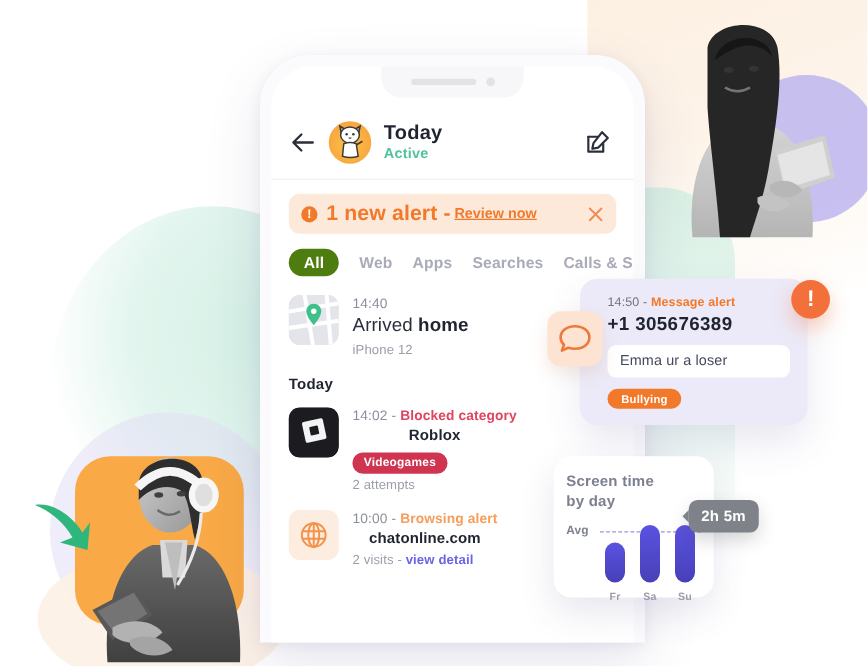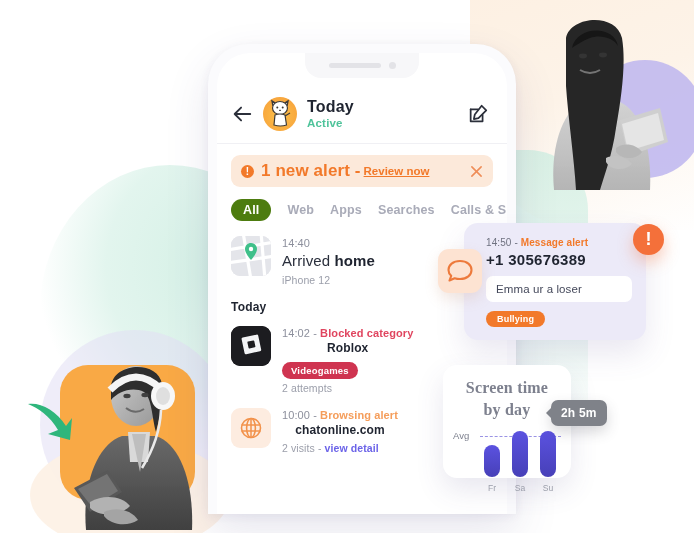--- a/index.html
+++ b/index.html
@@ -395,32 +395,31 @@
     position: absolute;
     left: 443px; top: 365px;
     width: 128px; height: 113px;
     background: #ffffff;
     border-radius: 14px;
     box-shadow: 0 12px 28px rgba(80,70,130,.13);
     padding: 12px 10px 8px 10px;
     box-sizing: border-box;
   }
   .chart-title {
-    font-size: 16px;
+    font-size: 12px;
     font-weight: bold;
     color: #7d808e;
-    text-align: center;
     line-height: 1.35;
     letter-spacing: .2px;
-    font-family: Liberation Serif, serif;
   }
   .chart-area {
     position: relative;
     height: 62px;
     margin-top: 7px;
+    font-weight: bold;
   }
   .avg-label {
     position: absolute;
     left: 0; top: 3px;
     font-size: 9.5px;
     color: #7d808e;
     letter-spacing: .1px;
   }
   .avg-line {
     position: absolute;

